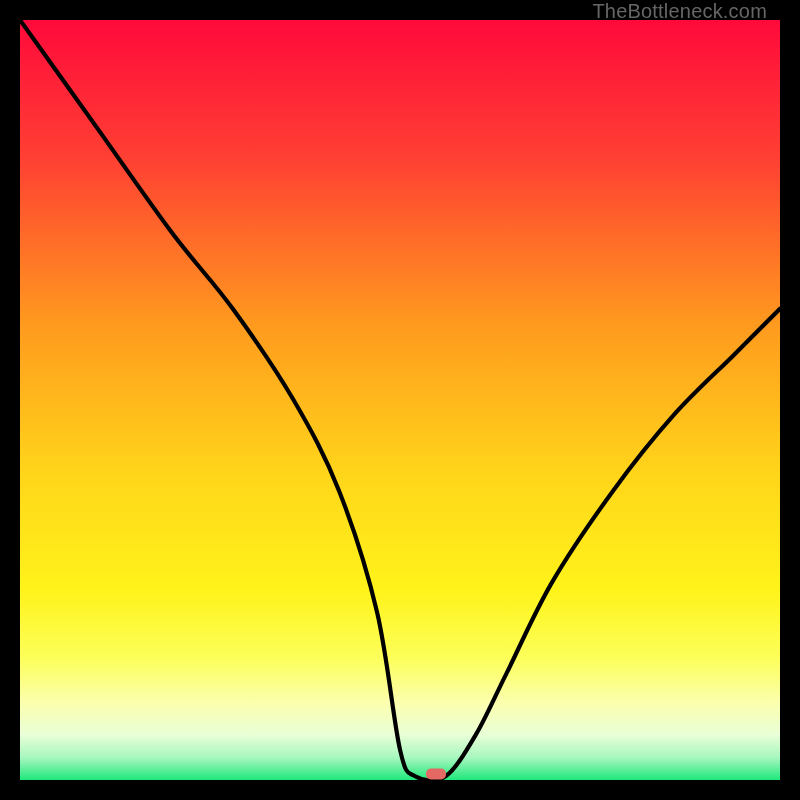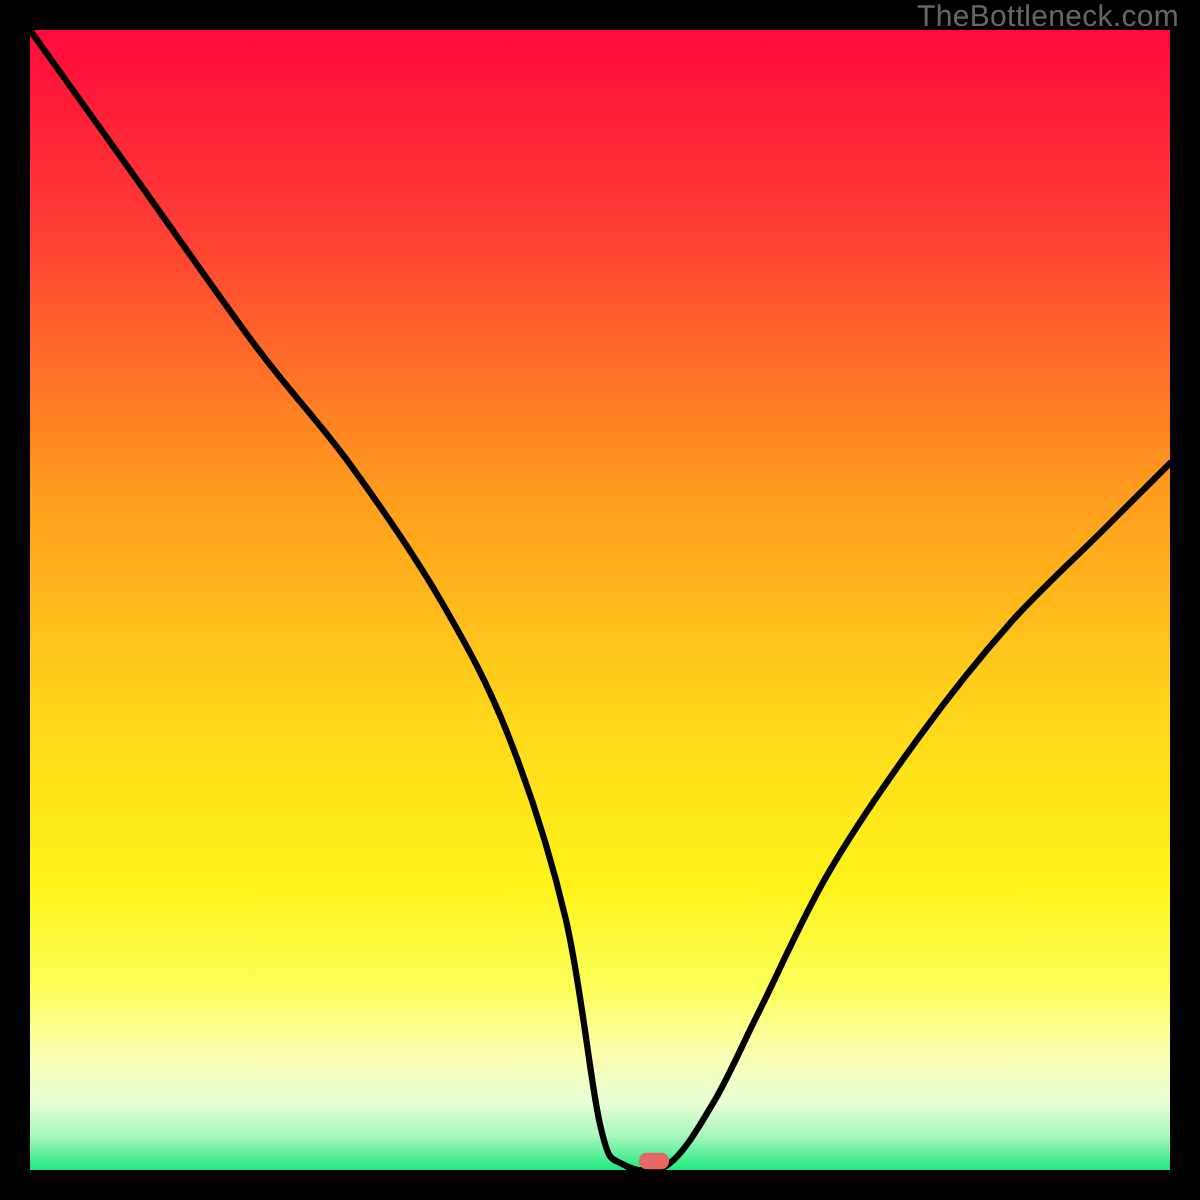--- a/index.html
+++ b/index.html
@@ -20,21 +20,21 @@
   }
   svg.curve {
     position: absolute;
     inset: 0;
     width: 100%;
     height: 100%;
   }
   .watermark {
     position: absolute;
     top: 0px;
-    right: 14px;
+    right: 33px;
     font: 20px Arial, Helvetica, sans-serif;
     color: #666666;
     letter-spacing: 0.2px;
   }
   .marker {
     position: absolute;
     width: 20px;
     height: 11px;
     border-radius: 5px;
     transform: translate(-50%, -50%);

